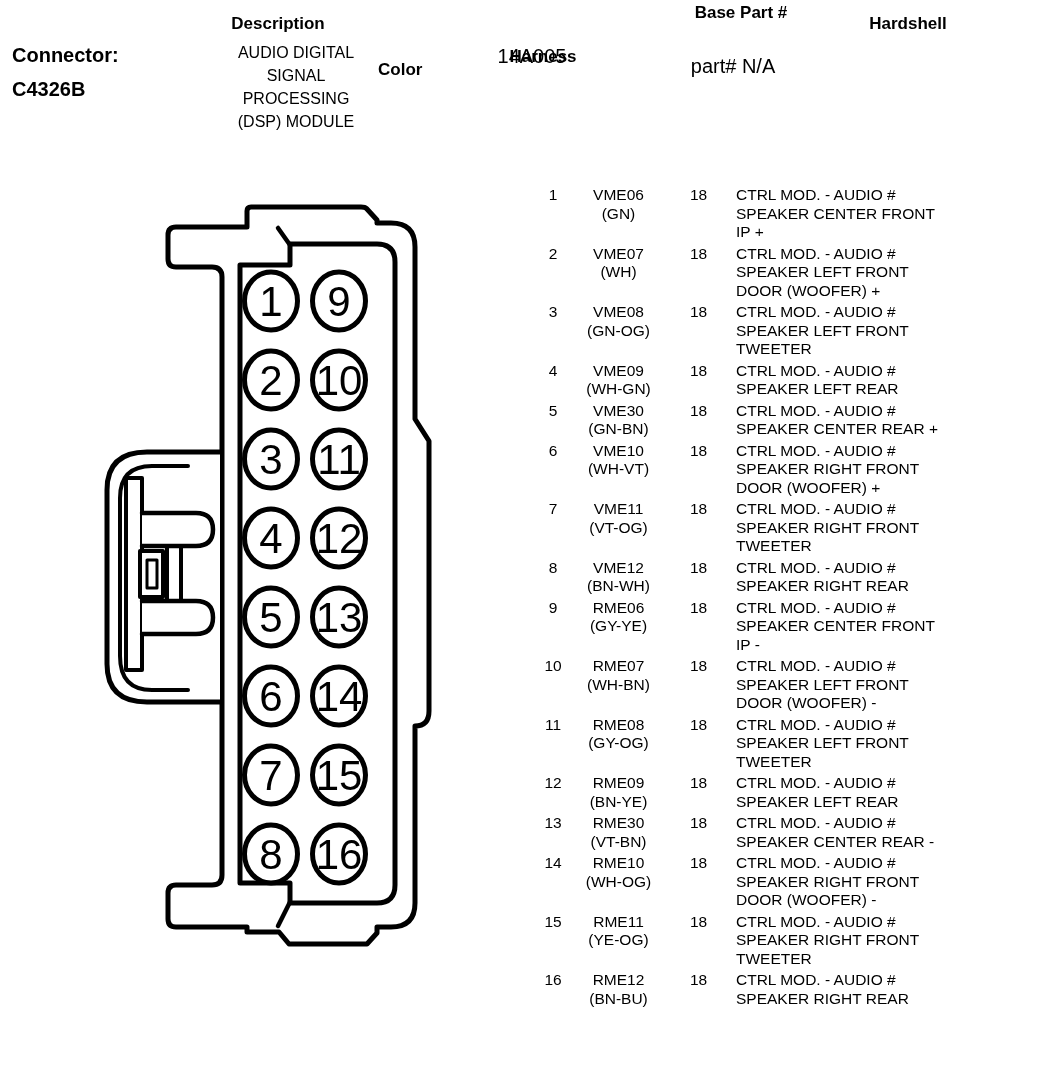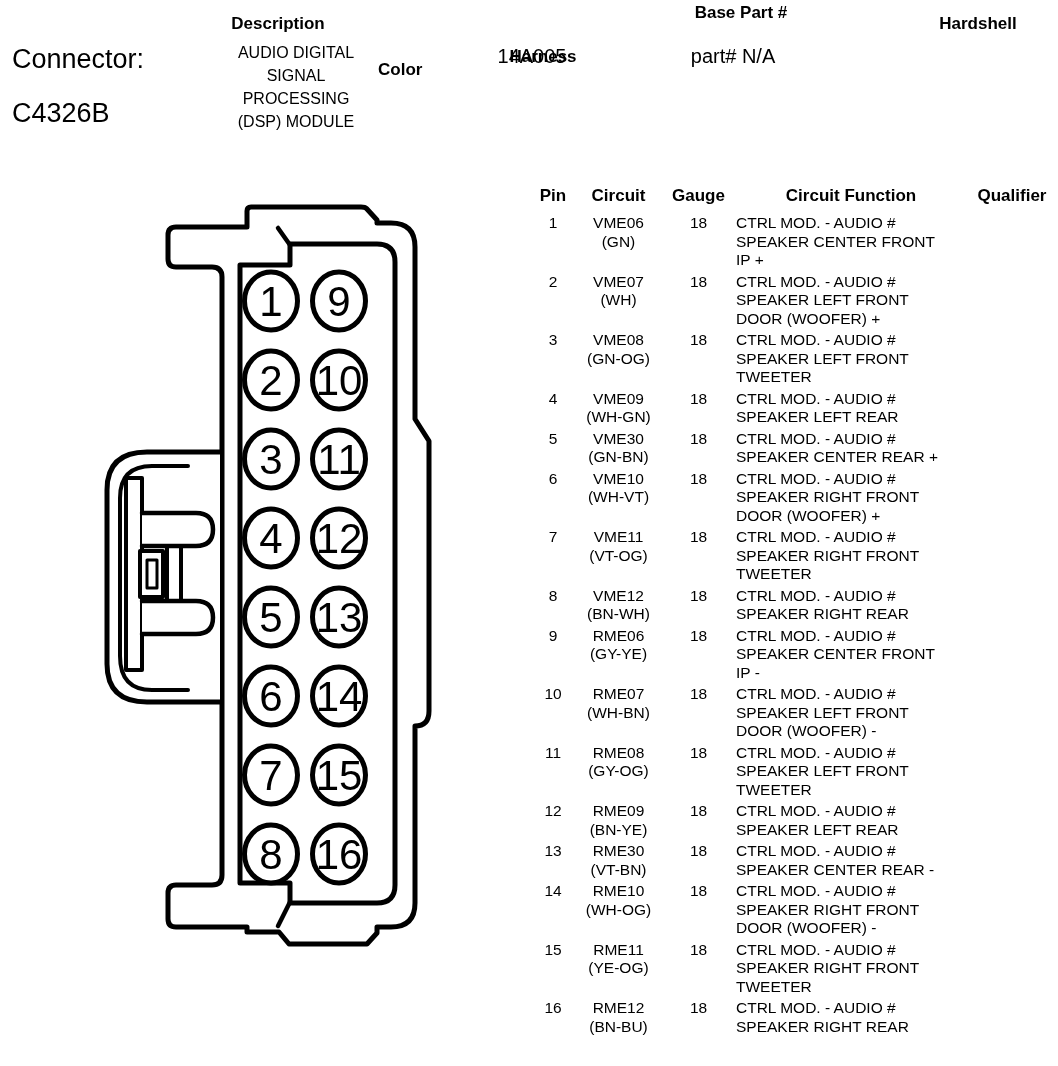--- a/index.html
+++ b/index.html
@@ -1,21 +1,21 @@
 <!DOCTYPE html>
 <html><head>
 <meta charset="utf-8">
 <style>
   html,body{margin:0;padding:0;background:#fff;}
   .page{position:relative;width:1058px;height:1066px;background:#fff;color:#000;
         font-family:"Liberation Sans",sans-serif;overflow:hidden;}
   .abs{position:absolute;white-space:nowrap;}
   .ctr{transform:translateX(-50%);text-align:center;}
   .hdr-label{font-size:17px;font-weight:bold;}
-  .conn-label{font-size:27px;font-weight:normal;}
+  .conn-label{font-size:20px;font-weight:bold;}
   .val{font-size:20px;}
   .prelined{white-space:pre-line;}
   .desc-value{font-size:16px;line-height:23px;text-align:center;margin-left:28px;}
 
   .connector-svg{position:absolute;left:98px;top:193px;}
 
   .pin-table{position:absolute;left:530px;top:186px;width:528px;}
   .t-head{display:grid;grid-template-columns:46px 85px 75px 230px 1fr;
           font-size:17px;font-weight:bold;margin-bottom:8px;}
   .t-head span{text-align:center;}
@@ -24,37 +24,37 @@
   .c-pin,.c-gauge,.c-circuit,.c-qual{text-align:center;}
   .c-circuit,.c-func{white-space:pre-line;}
   .c-func{text-align:left;}
 </style>
 </head>
 <body>
 
 <div class="page">
 
   <div class="abs conn-label" style="left:12px;top:44px;">Connector:</div>
-  <div class="abs conn-label" style="left:12px;top:78px;margin-top:20px;">C4326B</div>
+  <div class="abs conn-label" style="left:12px;top:78px;">C4326B</div>
 
   <div class="abs hdr-label ctr" style="left:268px;top:14px;margin-left:10px;">Description</div>
   <div class="abs desc-value ctr prelined" style="left:268px;top:41px;">AUDIO DIGITAL
 SIGNAL
 PROCESSING
 (DSP) MODULE</div>
 
   <div class="abs hdr-label" style="left:378px;top:60px;">Color</div>
 
   <div class="abs hdr-label ctr" style="left:543px;top:14px;margin-top:33px;">Harness</div>
   <div class="abs val ctr" style="left:532px;top:45px;">14A005</div>
 
   <div class="abs hdr-label ctr" style="left:741px;top:3px;text-align:right;">Base Part #</div>
-  <div class="abs val ctr" style="left:733px;top:45px;">part# N/A</div>
-
-  <div class="abs hdr-label ctr" style="left:978px;top:14px;">Hardshell</div>
+  <div class="abs val ctr" style="left:733px;top:55px;">part# N/A</div>
+
+  <div class="abs hdr-label ctr" style="left:908px;top:14px;">Hardshell</div>
 
   <svg class="connector-svg" width="344" height="762" viewBox="98 193 344 762">
     <g fill="#fff" stroke="#000" stroke-linejoin="round" stroke-linecap="round">
 
       <path stroke-width="5" d="
         M 176,227 H 247 V 211 Q 247,207 251,207 H 361 Q 365,207 366.5,208.5
         L 377,220 V 223 H 391 Q 415,223 415,247
         V 419 L 429,441 V 711 Q 429,726 415,726
         V 903 Q 415,927 391,927 H 377
         V 933 L 367,944 H 289 L 279,932 H 247 V 927
@@ -145,27 +145,20 @@
           </g>
           <g>
             <ellipse cx="339" cy="854" rx="26.5" ry="29" stroke-width="5"></ellipse>
             <text x="339" y="869" text-anchor="middle" font-size="42" font-family="&quot;Liberation Sans&quot;, sans-serif" stroke="none" fill="#000000">16</text>
           </g>
         </g>
     </g>
   </svg>
 
   <div class="pin-table">
-    <div class="t-head">
-      <span>Pin</span>
-      <span>Circuit</span>
-      <span>Gauge</span>
-      <span>Circuit Function</span>
-      <span>Qualifier</span>
-    </div>
     <div id="table-body">
     <div class="t-row">
       <span class="c-pin">1</span>
       <span class="c-circuit">VME06
 (GN)</span>
       <span class="c-gauge">18</span>
       <span class="c-func">CTRL MOD. - AUDIO #
 SPEAKER CENTER FRONT
 IP +</span>
       <span class="c-qual"></span>

